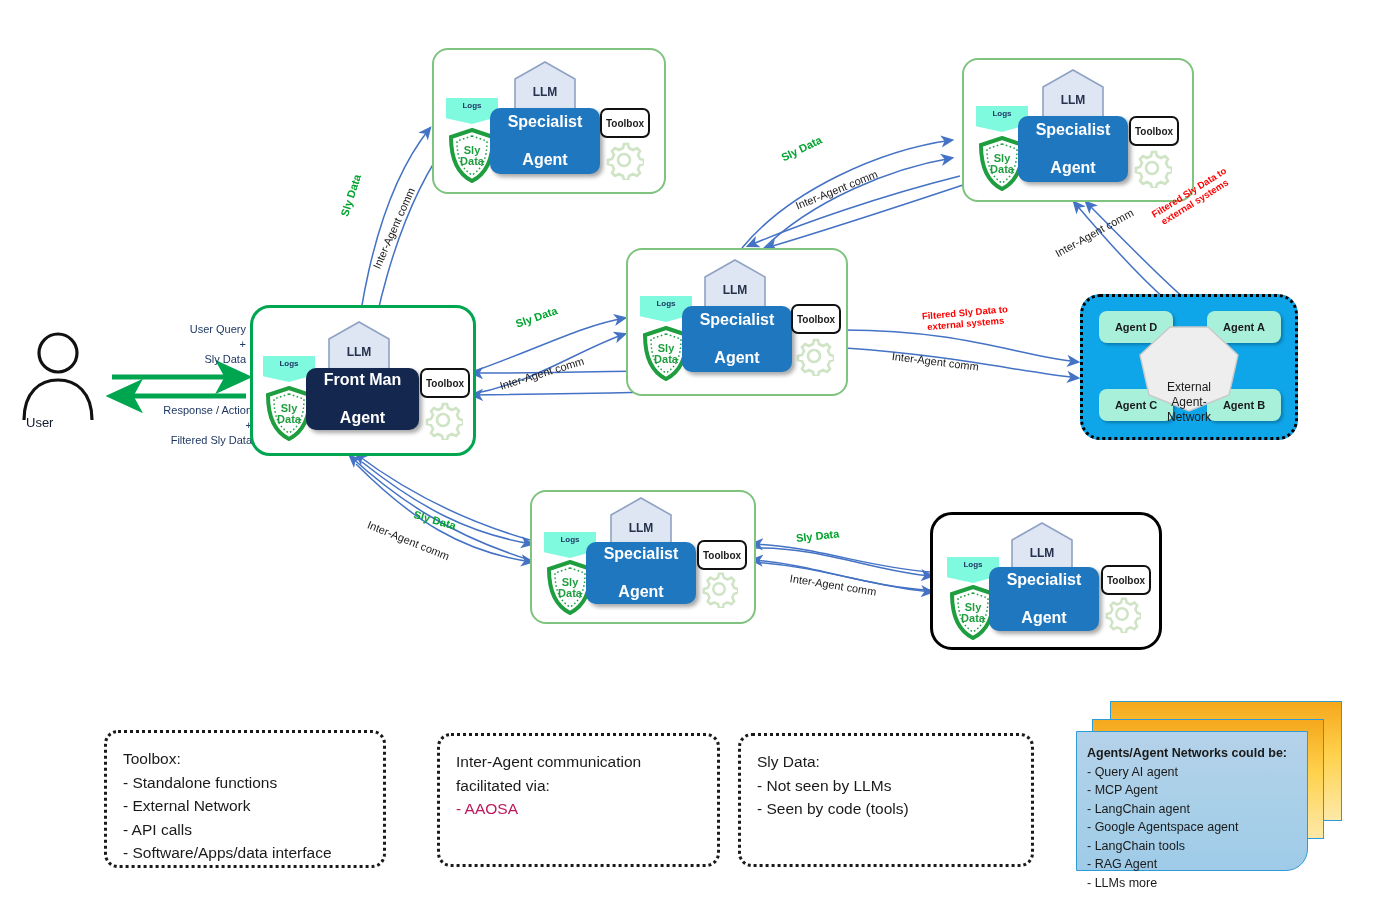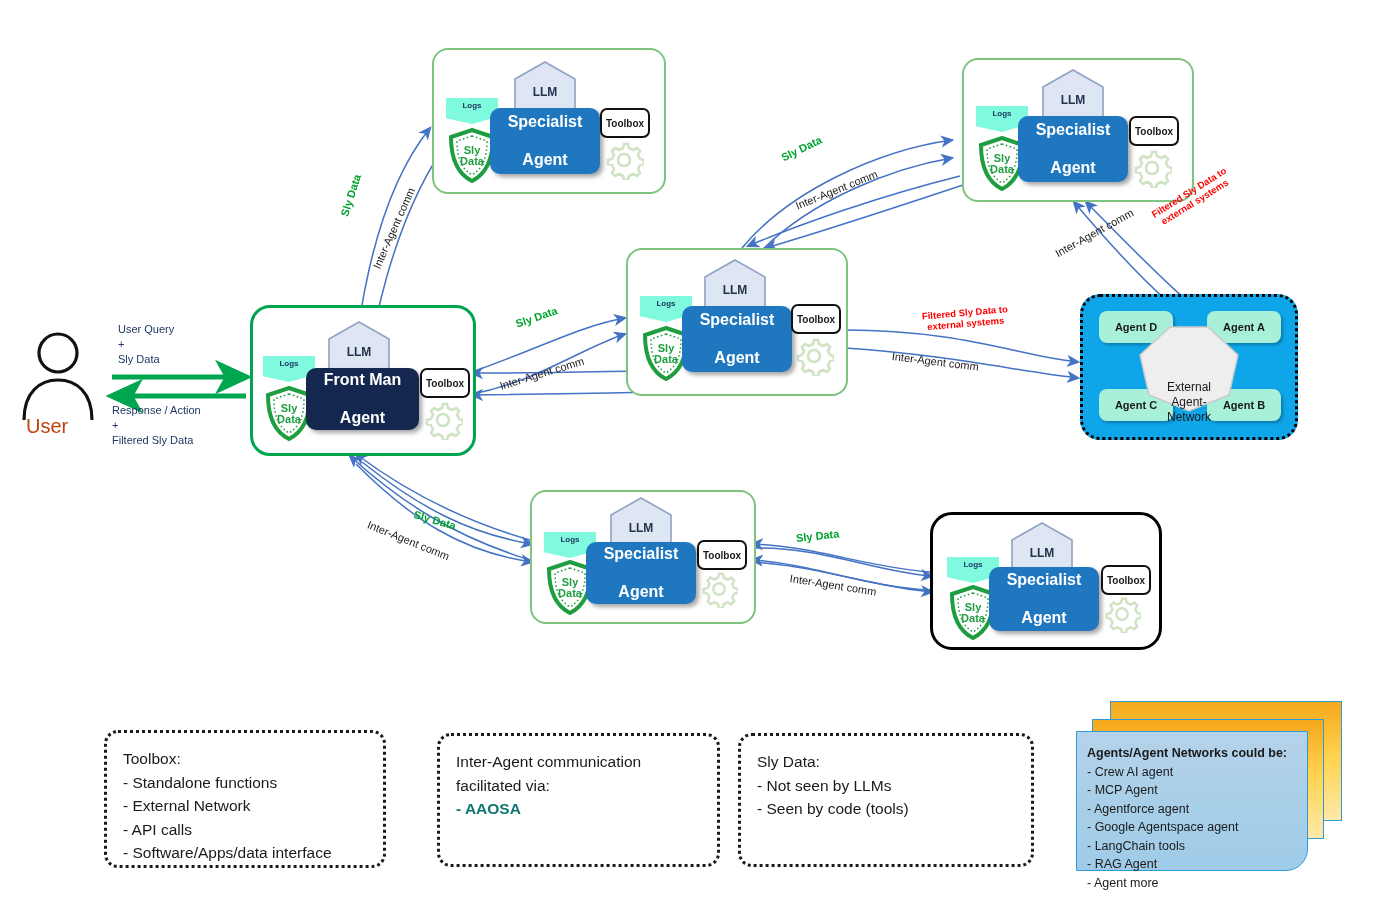--- a/index.html
+++ b/index.html
@@ -32,45 +32,45 @@
   .hexwrap{position:absolute;z-index:2;}
   .hexwrap .hexlbl{position:absolute;left:0;right:0;top:36%;text-align:center;
      font-size:12px;font-weight:bold;color:#25324d;}
 
   .toolbox{position:absolute;border:2px solid #111;border-radius:7px;background:#fff;
      display:flex;align-items:center;justify-content:center;
      font-size:10px;font-weight:bold;color:#1a1a1a;z-index:3;}
   .gear{position:absolute;}
 
   
-  .userlabel{position:absolute;font-size:20px;color:#c2410c;}
+  .userlabel{position:absolute;font-size:13px;color:#0f172a;}
 
   
   .elabel{position:absolute;font-size:11px;font-weight:bold;white-space:nowrap;
           transform-origin:left center;}
   .elabel.sly{color:#00a32e;}
   .elabel.iac{color:#1a1a1a;font-weight:normal;}
   .elabel.red{color:#ff0000;font-weight:bold;font-size:9.5px;line-height:1.15;white-space:normal;width:95px;text-align:center;}
-  .ulabel{position:absolute;font-size:11px;color:#1f3864;text-align:left;line-height:1.35;}
+  .ulabel{position:absolute;font-size:11px;color:#1f3864;text-align:right;line-height:1.35;}
 
   
   .extnet{position:absolute;border:3px dotted #000;border-radius:20px;background:#0ea5e9;}
   .agcard{position:absolute;background:#a8f0da;border-radius:8px;
      display:flex;align-items:center;justify-content:center;
      font-size:11px;font-weight:bold;color:#1a1a1a;
      box-shadow:2px 2px 3px rgba(0,0,0,.25);}
   .hep{position:absolute;z-index:4;}
   .hep .heplbl{position:absolute;left:0;right:0;top:22%;text-align:center;
      font-size:12px;color:#1a1a1a;line-height:1.25;}
 
   
   .legend{position:absolute;border:3px dotted #1a1a1a;border-radius:14px;background:#fff;
      box-sizing:border-box;padding:14px 16px;}
   .legend .ln{font-size:15.5px;color:#1a1a1a;line-height:1.52;white-space:nowrap;}
-  .legend .ln.blue{color:#0f766e;font-weight:bold;}
+  .legend .ln.blue{color:#be185d;}
 
   
   .cardstack{position:absolute;}
   .card{position:absolute;border:1.5px solid #2e9bd6;box-sizing:border-box;}
   .card.y{background:linear-gradient(180deg,#f5a81c 0%,#ffd24d 45%,#fde9a8 100%);}
   .card.b{background:linear-gradient(180deg,#b5d2ea 0%,#a8cfe8 55%,#9fcbe8 100%);
      border-radius:0 0 22px 0;}
   .card .cl{font-size:12.5px;color:#1a1a1a;line-height:1.48;white-space:nowrap;}
   .card .cl.hdr{font-weight:bold;}
 </style>
@@ -387,23 +387,23 @@
     <div class="ln">Sly Data:</div>
     <div class="ln">- Not seen by LLMs</div>
     <div class="ln">- Seen by code (tools)</div>
   </div>
 
   <div class="cardstack" style="left:1076px;top:701px;width:290px;height:180px;padding-left:33px;">
     <div class="card y" style="left:34px;top:0px;width:232px;height:120px;"></div>
     <div class="card y" style="left:16px;top:18px;width:232px;height:120px;"></div>
     <div class="card b" style="left:0px;top:30px;width:232px;height:140px;padding:12px 10px 0 10px;">
       <div class="cl hdr">Agents/Agent Networks could be:</div>
-      <div class="cl">- Crew AI agent</div>
+      <div class="cl">- Query AI agent</div>
       <div class="cl">- MCP Agent</div>
-      <div class="cl">- Agentforce agent</div>
+      <div class="cl">- LangChain agent</div>
       <div class="cl">- Google Agentspace agent</div>
       <div class="cl">- LangChain tools</div>
       <div class="cl">- RAG Agent</div>
-      <div class="cl">- Agent more</div>
+      <div class="cl">- LLMs more</div>
     </div>
   </div>
 
 </div>
 
 </body></html>

